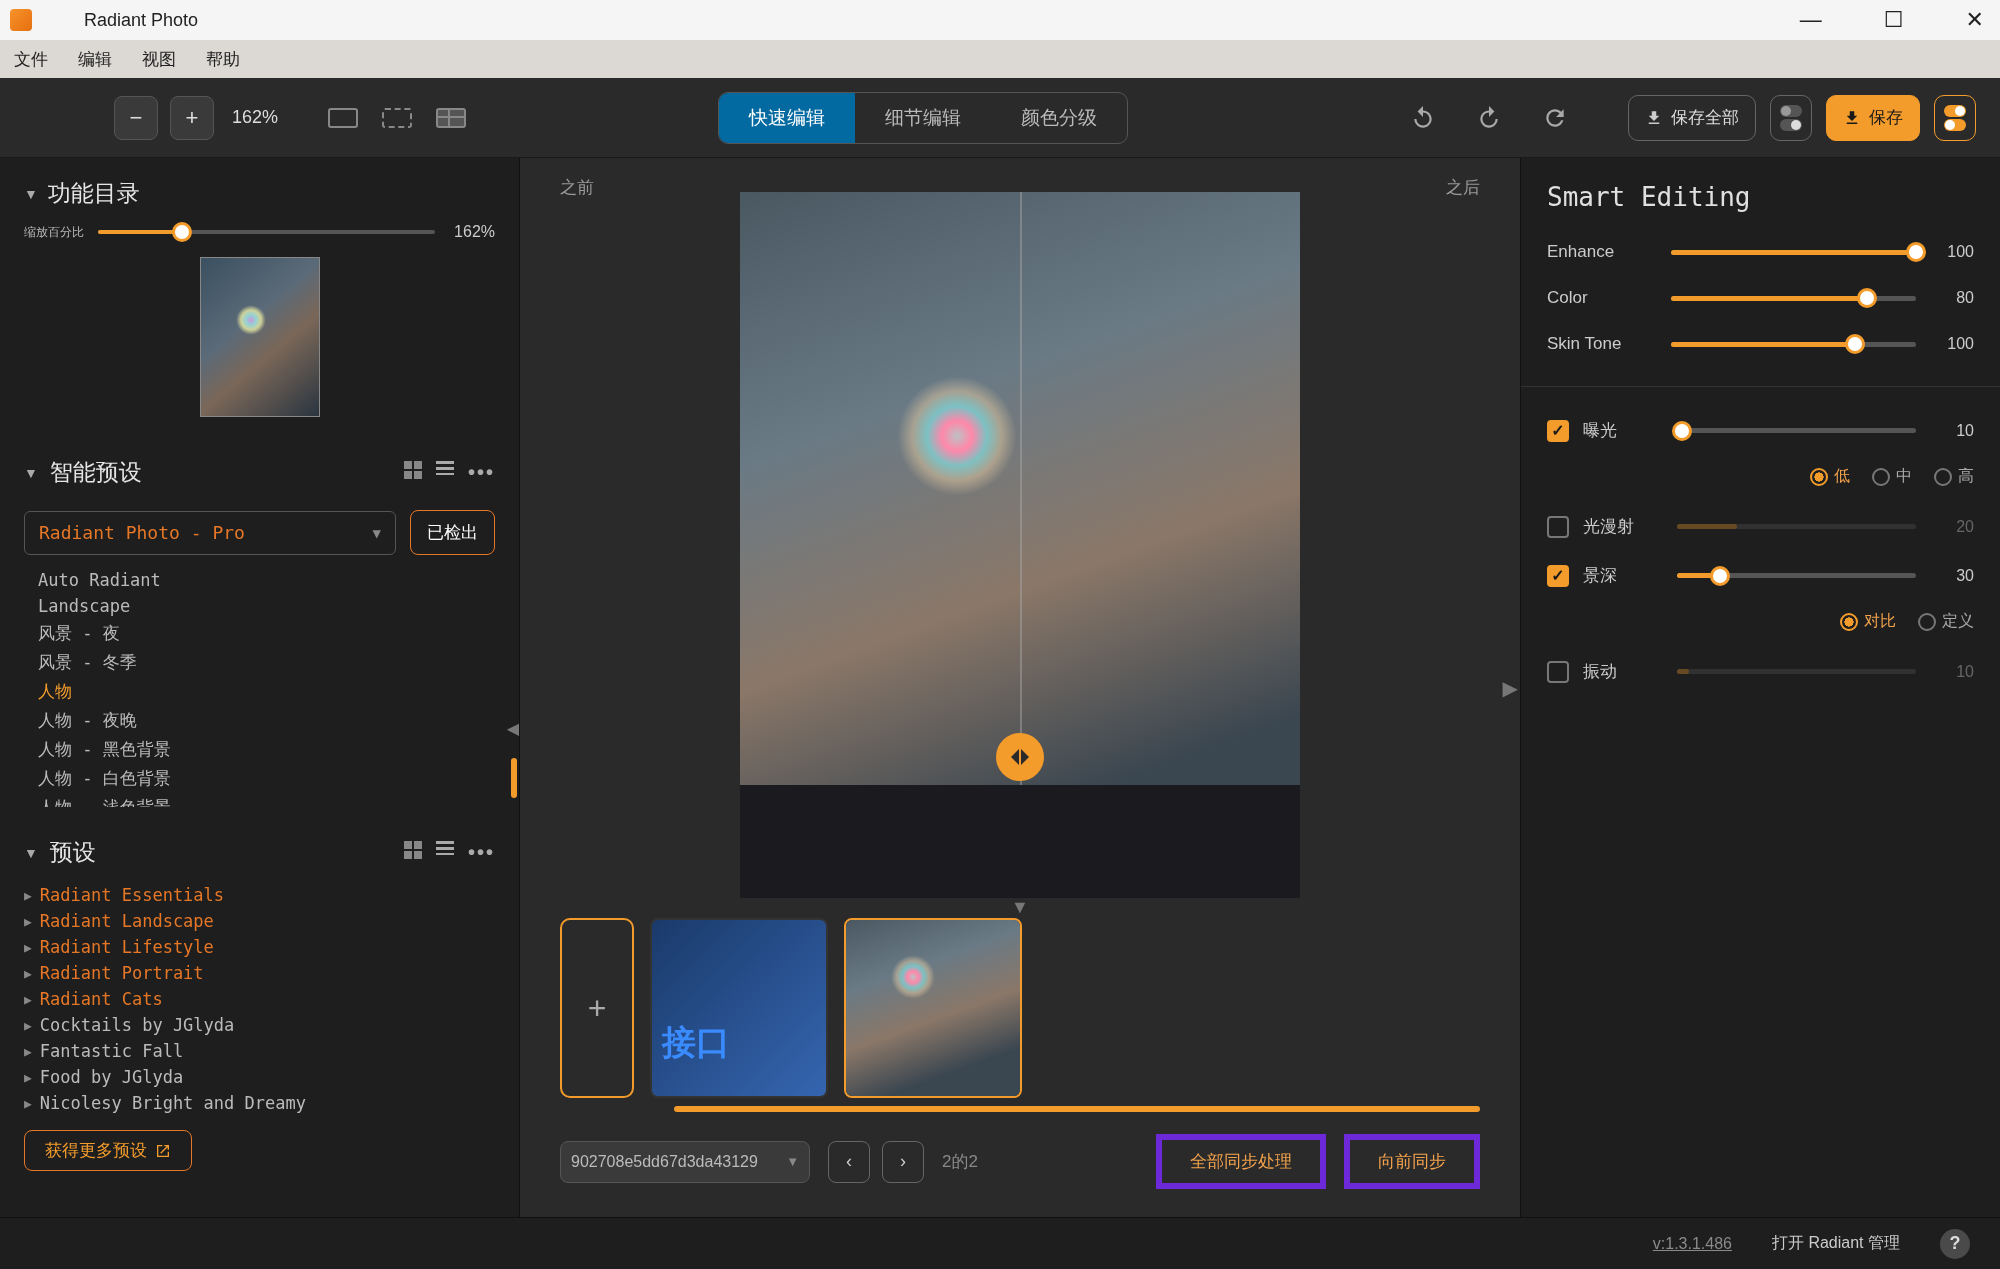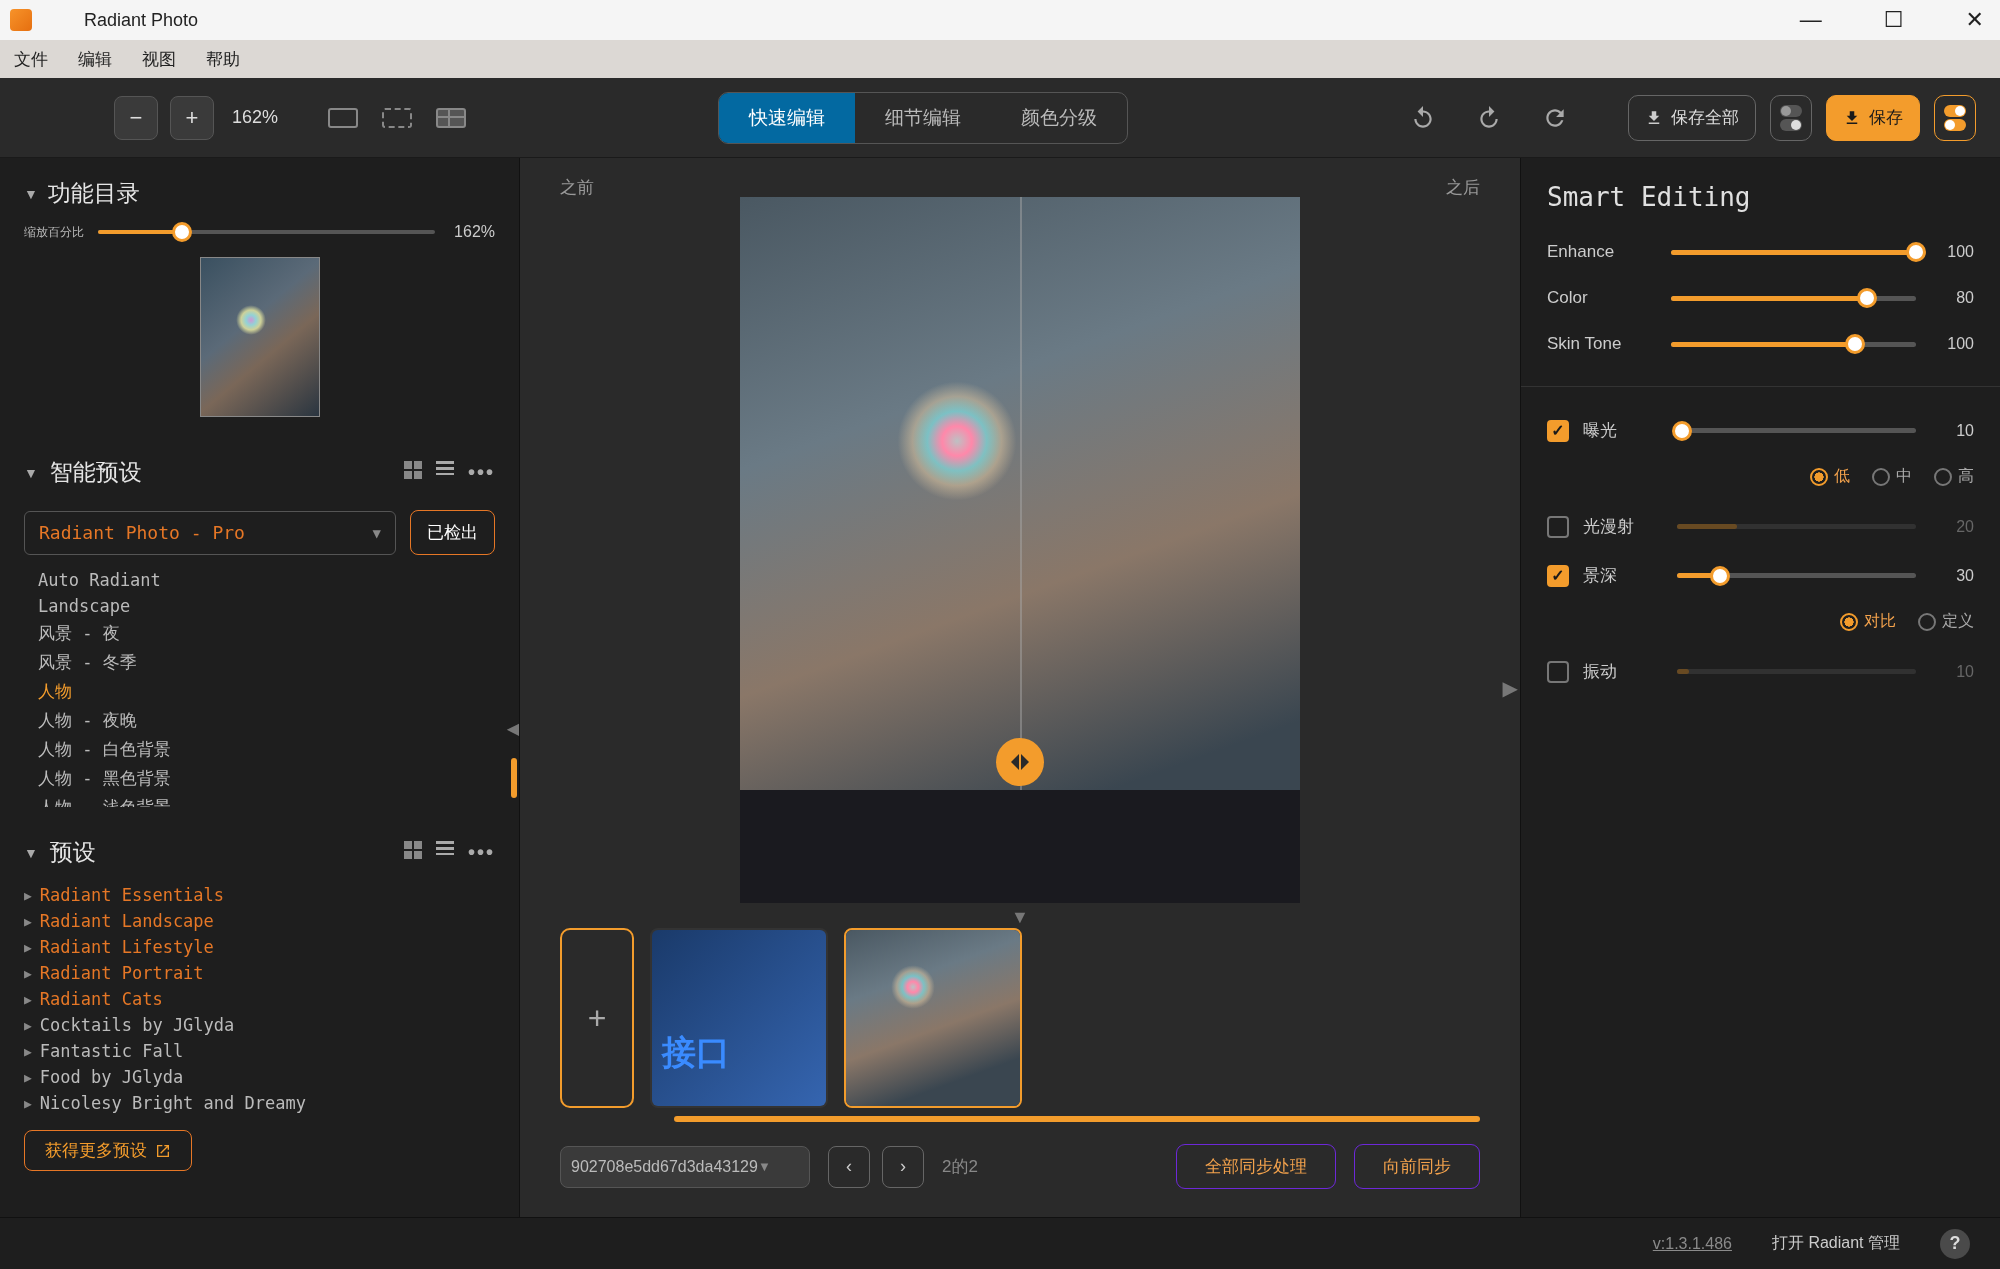--- a/index.html
+++ b/index.html
@@ -243,30 +243,30 @@
 .tc2{background:linear-gradient(160deg,#4a5862,#6a7a85 30%,#8a7768 55%,#3a4650 80%);position:relative;}
 .tc2::before{content:"";position:absolute;left:26%;top:20%;width:44px;height:44px;border-radius:50%;
   background:radial-gradient(circle,#fff8,#f8af,#8ff8,#fda6,transparent 70%);}
 .strip-rail{height:6px;background:#f39c2c;border-radius:3px;margin:8px 0 12px 114px;}
 
 .bottom-bar{
   display:flex;align-items:center;gap:18px;padding:10px 40px 28px 40px;
 }
 .file-select{
   width:250px;height:42px;border:1px solid #555;background:#3a3a3a;border-radius:8px;
-  display:flex;align-items:center;padding:0 10px;font-size:16px;color:#bbb;
+  display:flex;align-items:center;padding:0 10px;font-size:16px;color:#bbb;justify-content:space-between;
 }
 .nav-arrows{display:flex;gap:12px;}
 .nav-btn{
   width:42px;height:42px;border:1px solid #666;border-radius:8px;
   display:flex;align-items:center;justify-content:center;color:#ccc;font-size:18px;cursor:pointer;
 }
 .page-counter{font-size:17px;color:#888;}
 .sync-btn{
-  border:1px solid #6d28d9;border-radius:9px;padding:10px 28px;
+  border:6px solid #6d28d9;border-radius:0;padding:10px 28px;
   color:#f3a24c;font-size:17px;background:transparent;cursor:pointer;
 }
 .right-expand-handle{
   position:absolute; right:0; top:50%; transform:translateY(-50%);
   color:#777;font-size:20px;padding:10px 2px;
 }
 
 .right-panel{
   width:480px;background:#1e1e1e;border-left:1px solid #111;
   padding:24px 26px 10px 26px; display:flex;flex-direction:column;gap:10px;
@@ -409,22 +409,22 @@
       </div>
       <div class="detect-btn">已检出</div>
     </div>
     <div class="preset-list" id="preset-list">
         <div class="item">Auto Radiant</div>
         <div class="item">Landscape</div>
         <div class="item">风景 - 夜</div>
         <div class="item">风景 - 冬季</div>
         <div class="item active">人物</div>
         <div class="item">人物 - 夜晚</div>
+        <div class="item">人物 - 黑色背景</div>
         <div class="item">人物 - 白色背景</div>
-        <div class="item">人物 - 黑色背景</div>
         <div class="item">人物 - 浅色背景</div>
       </div>
     <div class="orange-scroll-marker" style="top:600px"></div>
 
     <div class="section-divider"></div>
 
     <div class="section-header smart-presets-top">
       <span class="caret-down">▼</span>
       <span>预设</span>
       <div class="mini-icons">

